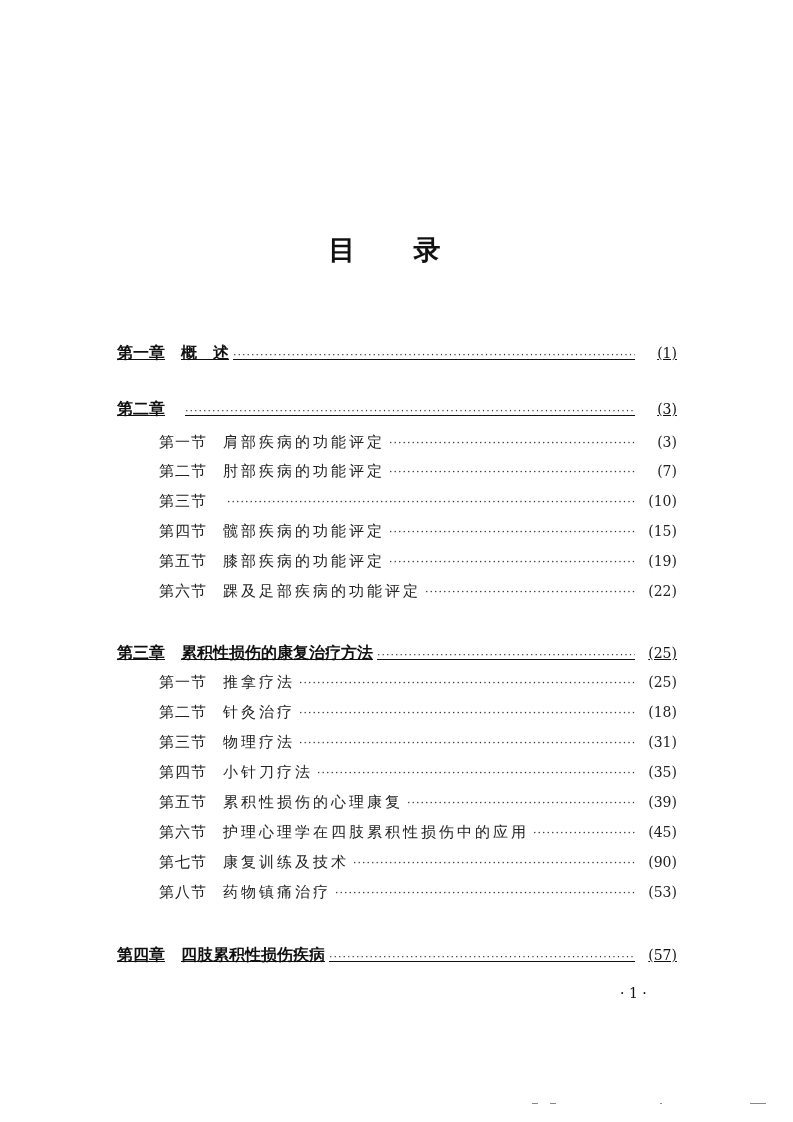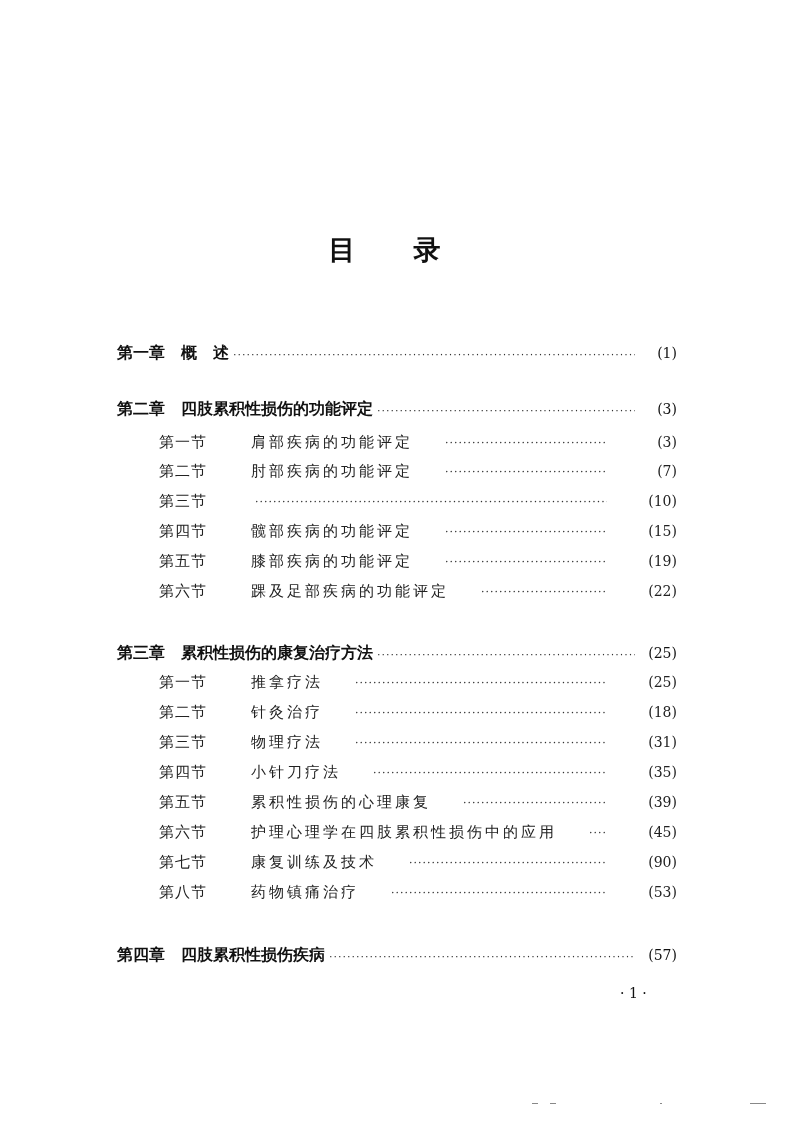--- a/index.html
+++ b/index.html
@@ -4,22 +4,22 @@
 <style>
   html, body { margin: 0; padding: 0; background: #ffffff; }
   body { width: 793px; height: 1122px; position: relative; overflow: hidden;
          font-family: "DejaVu Serif", "Liberation Serif", serif; color: #111; }
   .title { position: absolute; top: 232px; left: 0; width: 771px; text-align: center;
            font-family: "DejaVu Sans", sans-serif; font-weight: bold; font-size: 27px; letter-spacing: 2px; }
   .title span { display: inline-block; }
   .title .gap { width: 56px; }
   .toc { position: absolute; left: 117px; width: 560px; top: 0; }
   .row { position: absolute; left: 0; width: 560px; display: flex; align-items: baseline; height: 22px; white-space: nowrap; }
-  .row.chapter { font-family: "DejaVu Sans", sans-serif; font-weight: bold; font-size: 16px; }
-  .row.section { font-size: 15px; padding-left: 42px; width: 518px; color: #222; gap: 28px; }
+  .row.chapter { font-family: "DejaVu Sans", sans-serif; font-weight: bold; font-size: 16px; text-decoration: underline; }
+  .row.section { font-size: 15px; padding-left: 42px; width: 518px; color: #222; }
   .label { flex: 0 0 auto; }
   .chapter .num { margin-right: 16px; }
   .section .num { margin-right: 16px; letter-spacing: 1px; }
   .section .text { letter-spacing: 3px; }
   .dots { flex: 1 1 auto; overflow: hidden; margin: 0 4px; font-weight: normal; font-size: 11px; letter-spacing: 1px; color: #333; }
   .dots::before { content: "··························································································································"; }
   .page { flex: 0 0 auto; font-family: "DejaVu Serif", serif; font-weight: normal; font-size: 14px; min-width: 38px; text-align: right; }
   .folio { position: absolute; top: 985px; left: 620px; font-size: 14px; font-family: "DejaVu Serif", serif; }
   .speck { position: absolute; background: #888; height: 1px; }
 </style>
@@ -33,21 +33,20 @@
 <div class="toc">
   <div class="row chapter" style="top:343px">
     <span class="label num">第一章</span>
     <span class="label text">概　述</span>
     <span class="dots"></span>
     <span class="page">(1)</span>
   </div>
 
   <div class="row chapter" style="top:399px">
     <span class="label num">第二章</span>
-    <span class="label text">四肢累积性损伤的功能评定</span>
     <span class="dots"></span>
     <span class="page">(3)</span>
   </div>
   <div class="row section" style="top:433px">
     <span class="label num">第一节</span>
     <span class="label text">肩部疾病的功能评定</span>
     <span class="dots"></span>
     <span class="page">(3)</span>
   </div>
   <div class="row section" style="top:462px">

